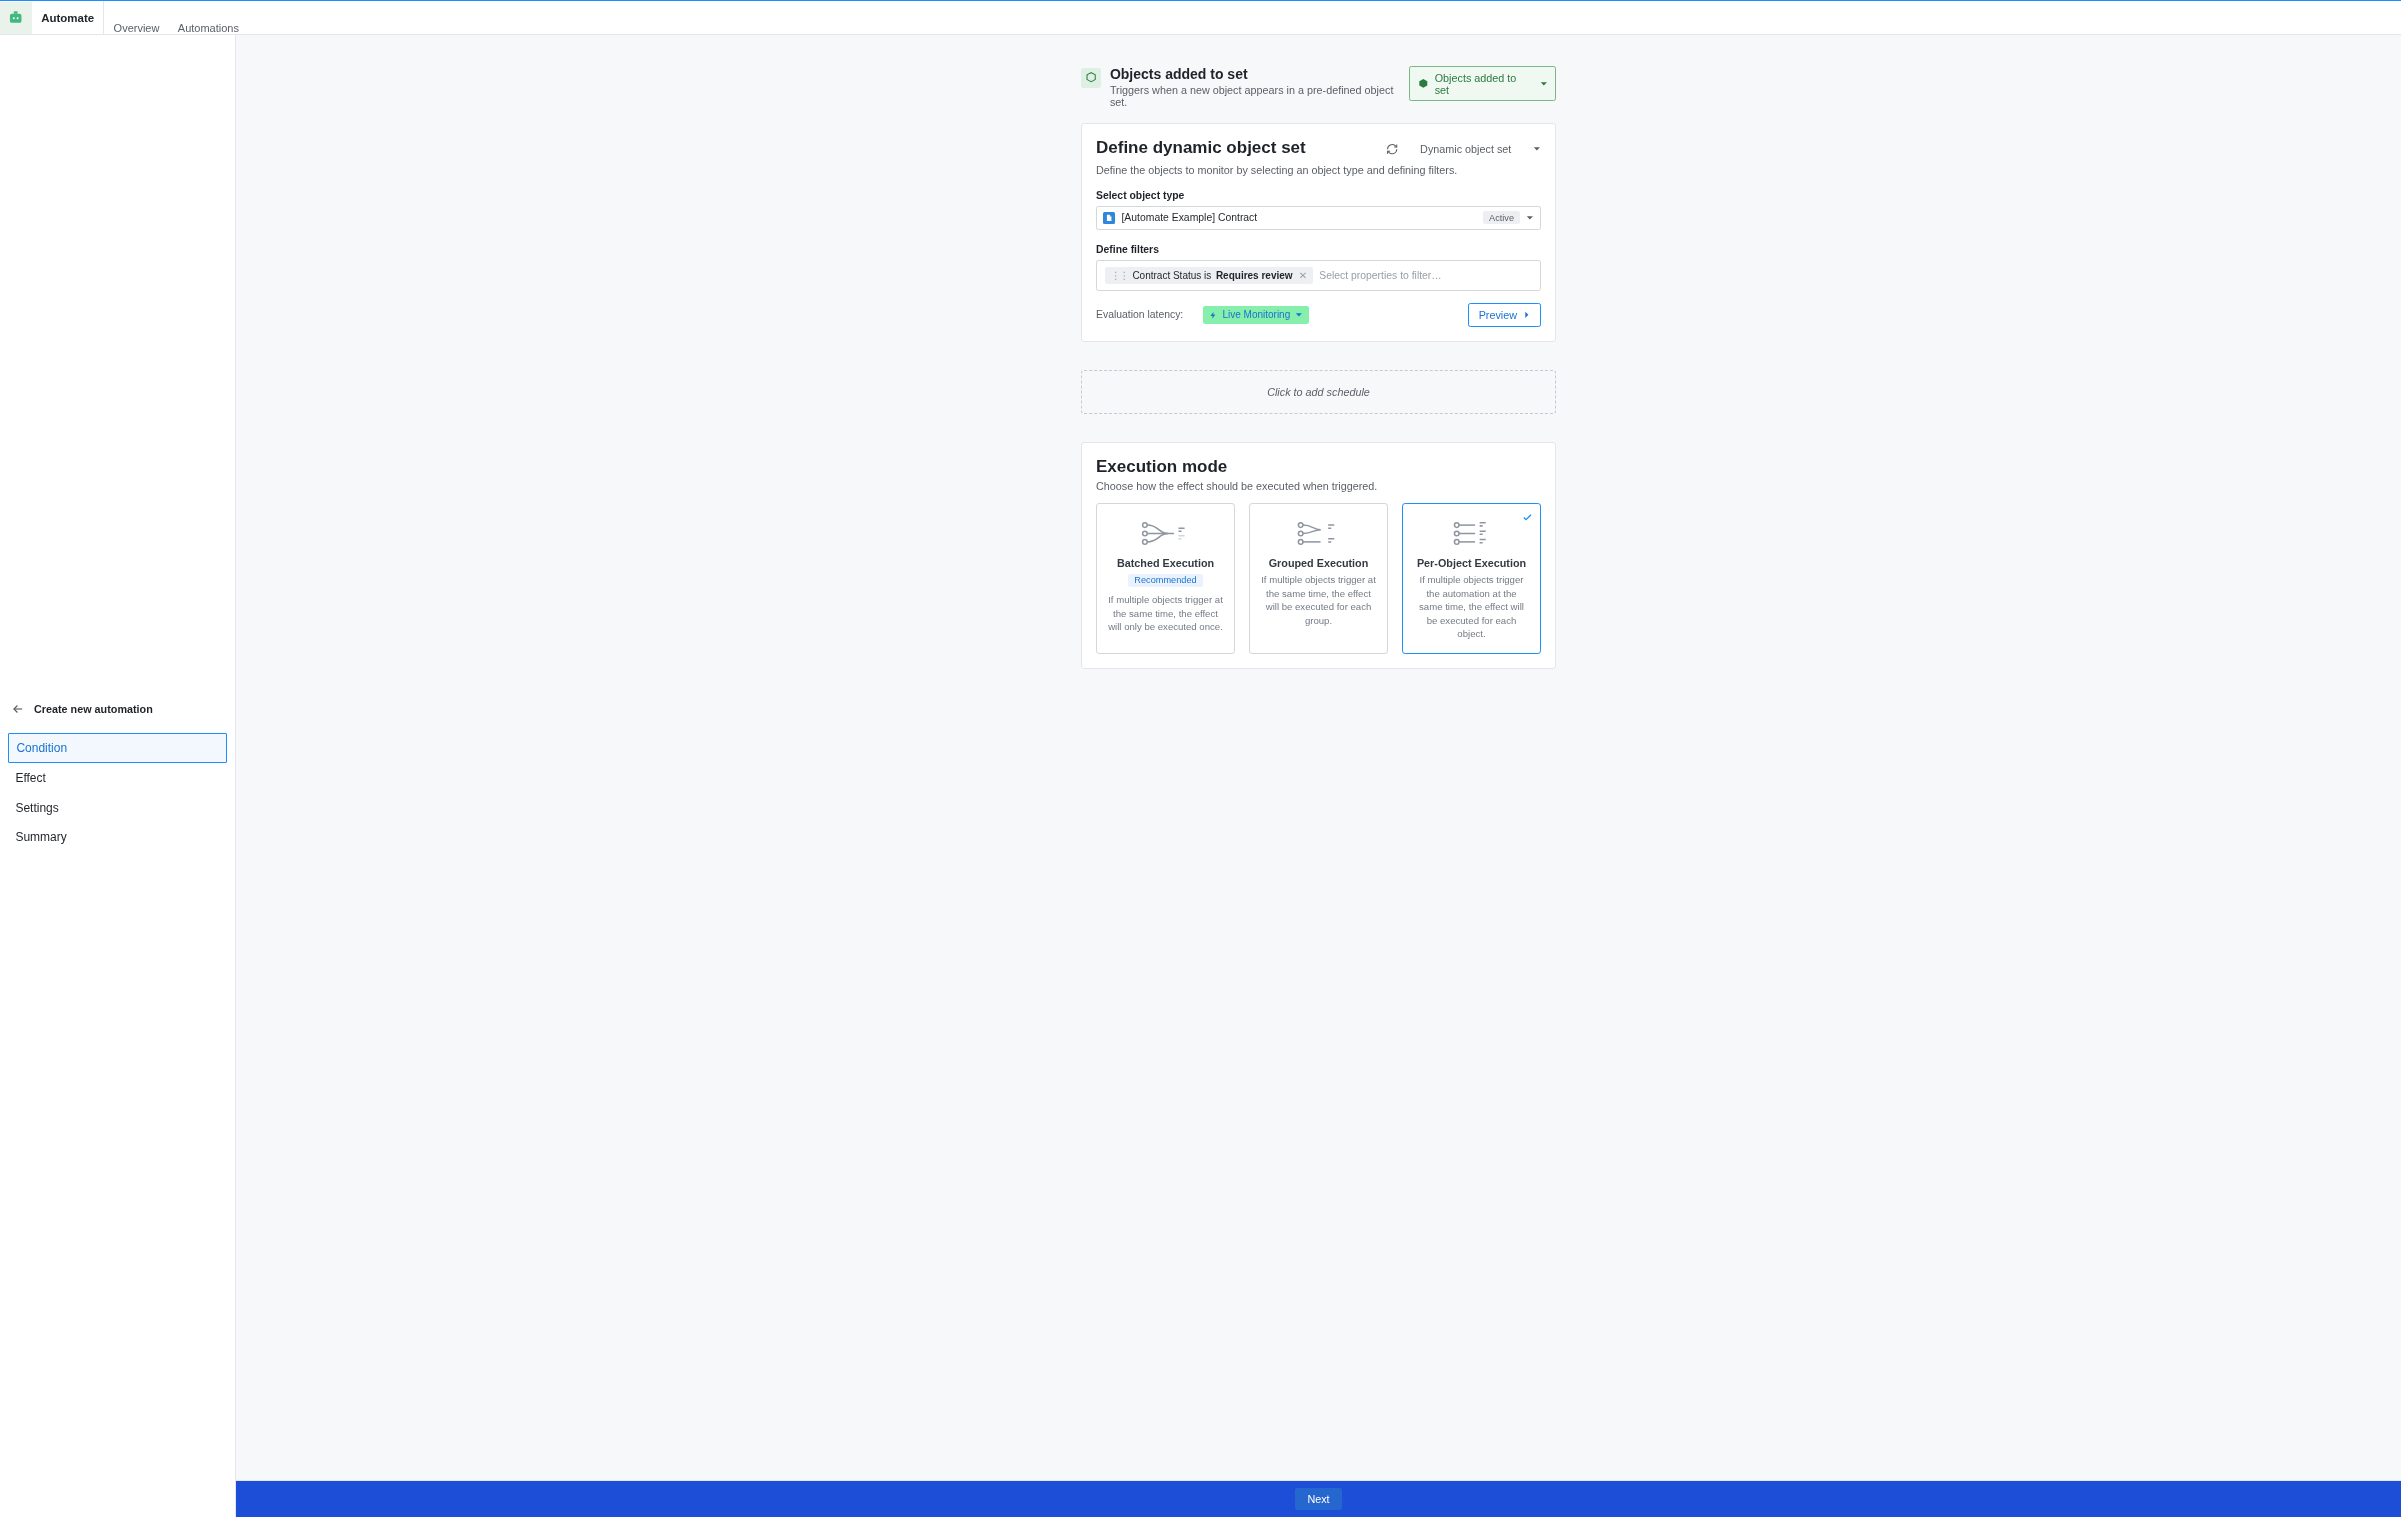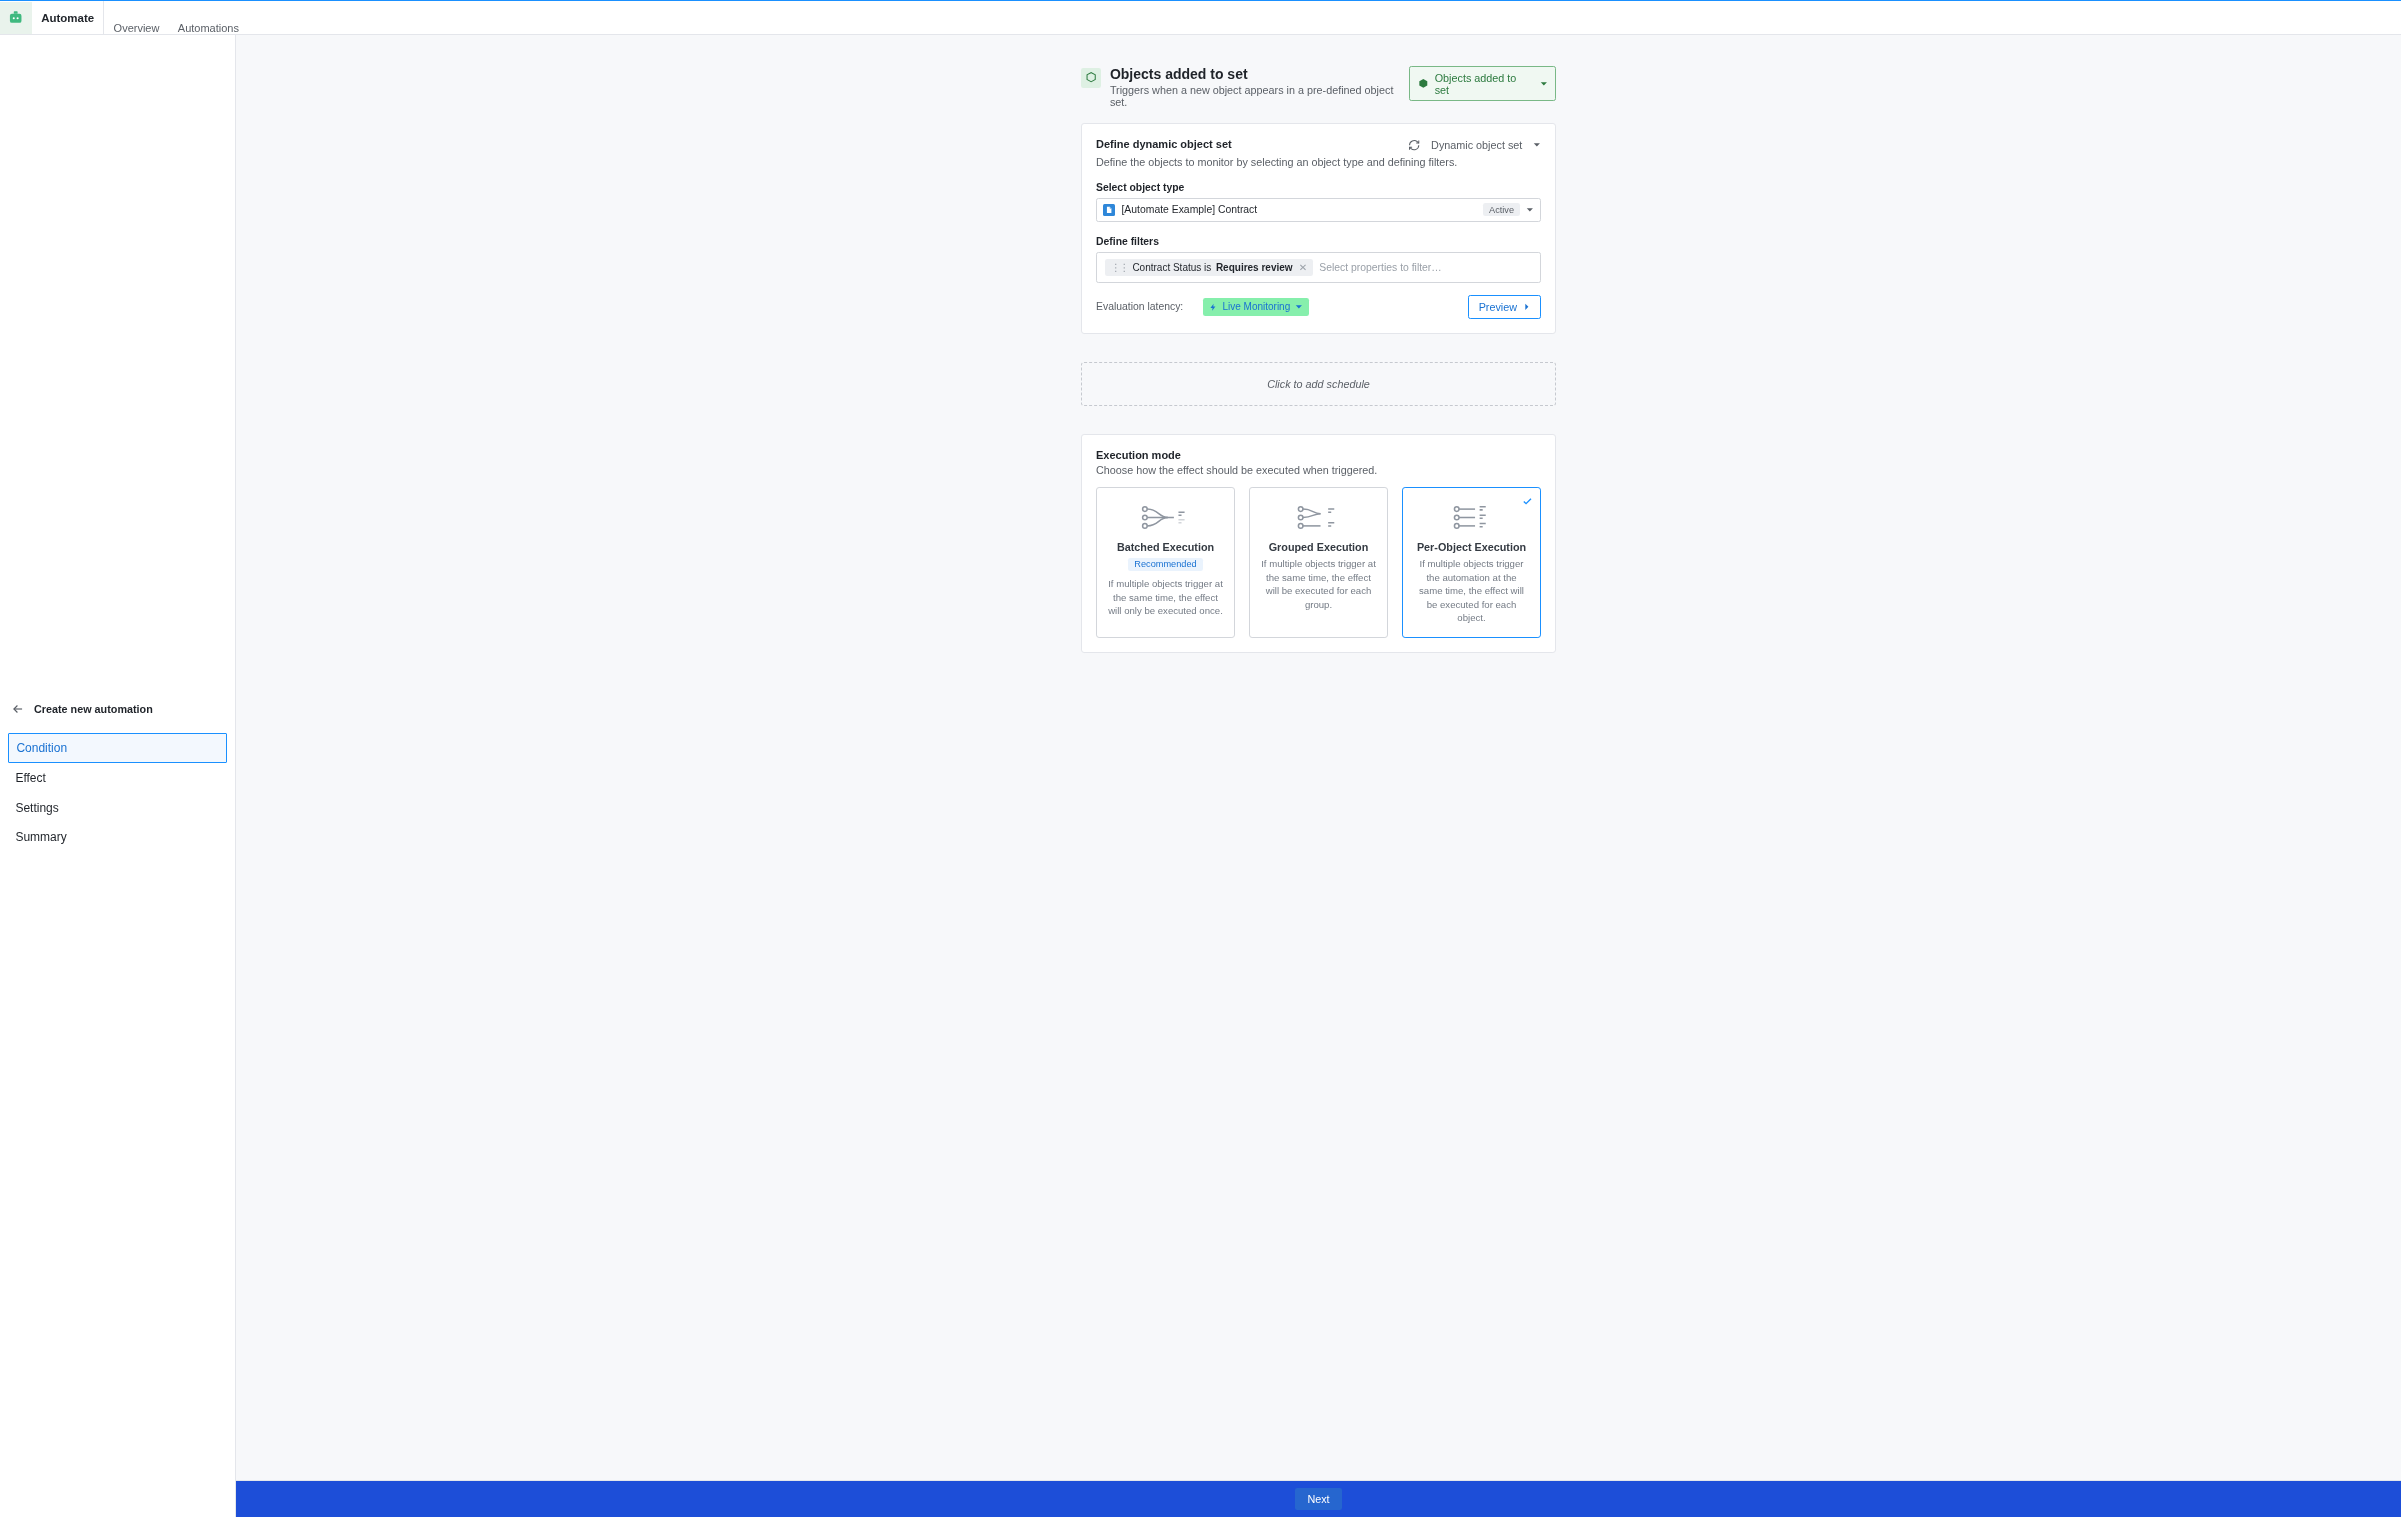--- a/index.html
+++ b/index.html
@@ -28,25 +28,25 @@
 
 .section-head { display: flex; align-items: flex-start; gap: 9.2px; }
 .section-head .icon { width: 20px; height: 20px; background: #def0e3; color: #2c7a3f; border-radius: 2.3px; display: flex; align-items: center; justify-content: center; margin-top: 1.5px; }
 .section-head h1 { font-size: 14px; font-weight: 700; margin-bottom: 1.5px; }
 .section-head .sub { color: #5a5f66; font-size: 10.8px; }
 .header-row { display: flex; align-items: flex-start; justify-content: space-between; }
 .pill-btn { border: 0.8px solid #79b886; background: #f0f8f2; color: #2c7a3f; border-radius: 2.3px; padding: 4.6px 7.7px; font-size: 10.8px; display: inline-flex; align-items: center; gap: 6.1px; cursor: pointer; }
 .pill-btn .caret { margin-left: 1.5px; }
 
 .card { background: #fff; border: 0.8px solid #e4e6eb; border-radius: 3.1px; padding: 14px 14px; }
-.card h2 { font-size: 11px; font-weight: 700; margin-bottom: 1.5px; }
+.card h2 { font-size: 17px; font-weight: 700; margin-bottom: 1.5px; }
 .card .sub { color: #5a5f66; font-size: 10.8px; }
 
 .row-between { display: flex; align-items: center; justify-content: space-between; }
-.dyn-btn { display: inline-flex; align-items: center; gap: 11px; color: #5a5f66; cursor: pointer; font-size: 10.8px; }
+.dyn-btn { display: inline-flex; align-items: center; gap: 22px; color: #5a5f66; cursor: pointer; font-size: 10.8px; }
 .dyn-btn svg { width: 12.3px; height: 12.3px; }
 
 .label { font-weight: 600; font-size: 10.4px; margin-top: 14px; margin-bottom: 4.6px; color: #1f2329; }
 
 .select-box { border: 0.8px solid #d3d6db; border-radius: 2.3px; padding: 4.6px 6.1px; display: flex; align-items: center; gap: 6.1px; cursor: pointer; }
 .select-box .doc-icon { width: 12.3px; height: 12.3px; background: #2e87d9; border-radius: 1.5px; display: inline-flex; align-items: center; justify-content: center; color: #fff; }
 .select-box .value { flex: 1; color: #1f2329; font-size: 10.4px; }
 .select-box .status-pill { background: #edeff2; color: #5a5f66; font-size: 9.2px; padding: 1.5px 6.1px; border-radius: 2.3px; }
 .select-box .caret { color: #5a5f66; }
 

